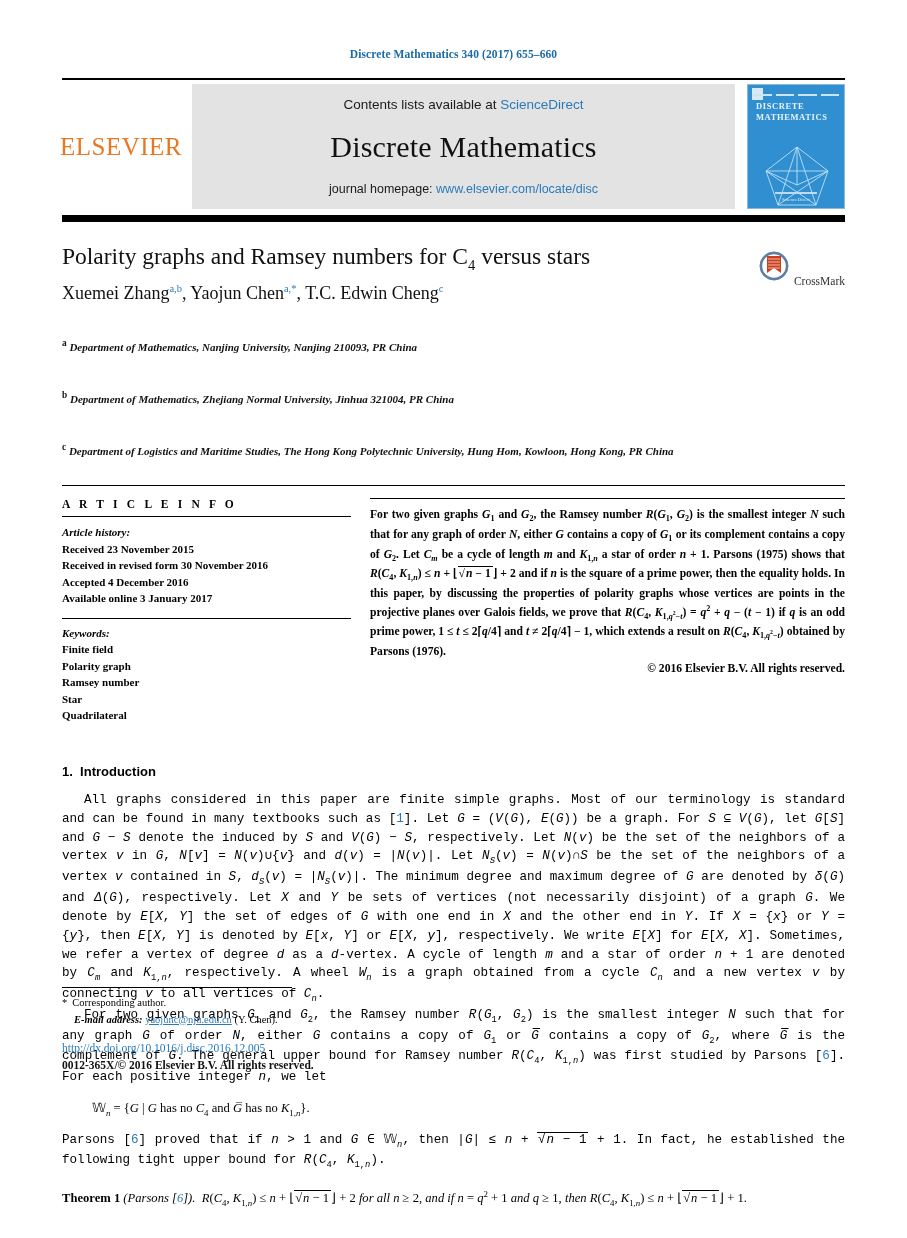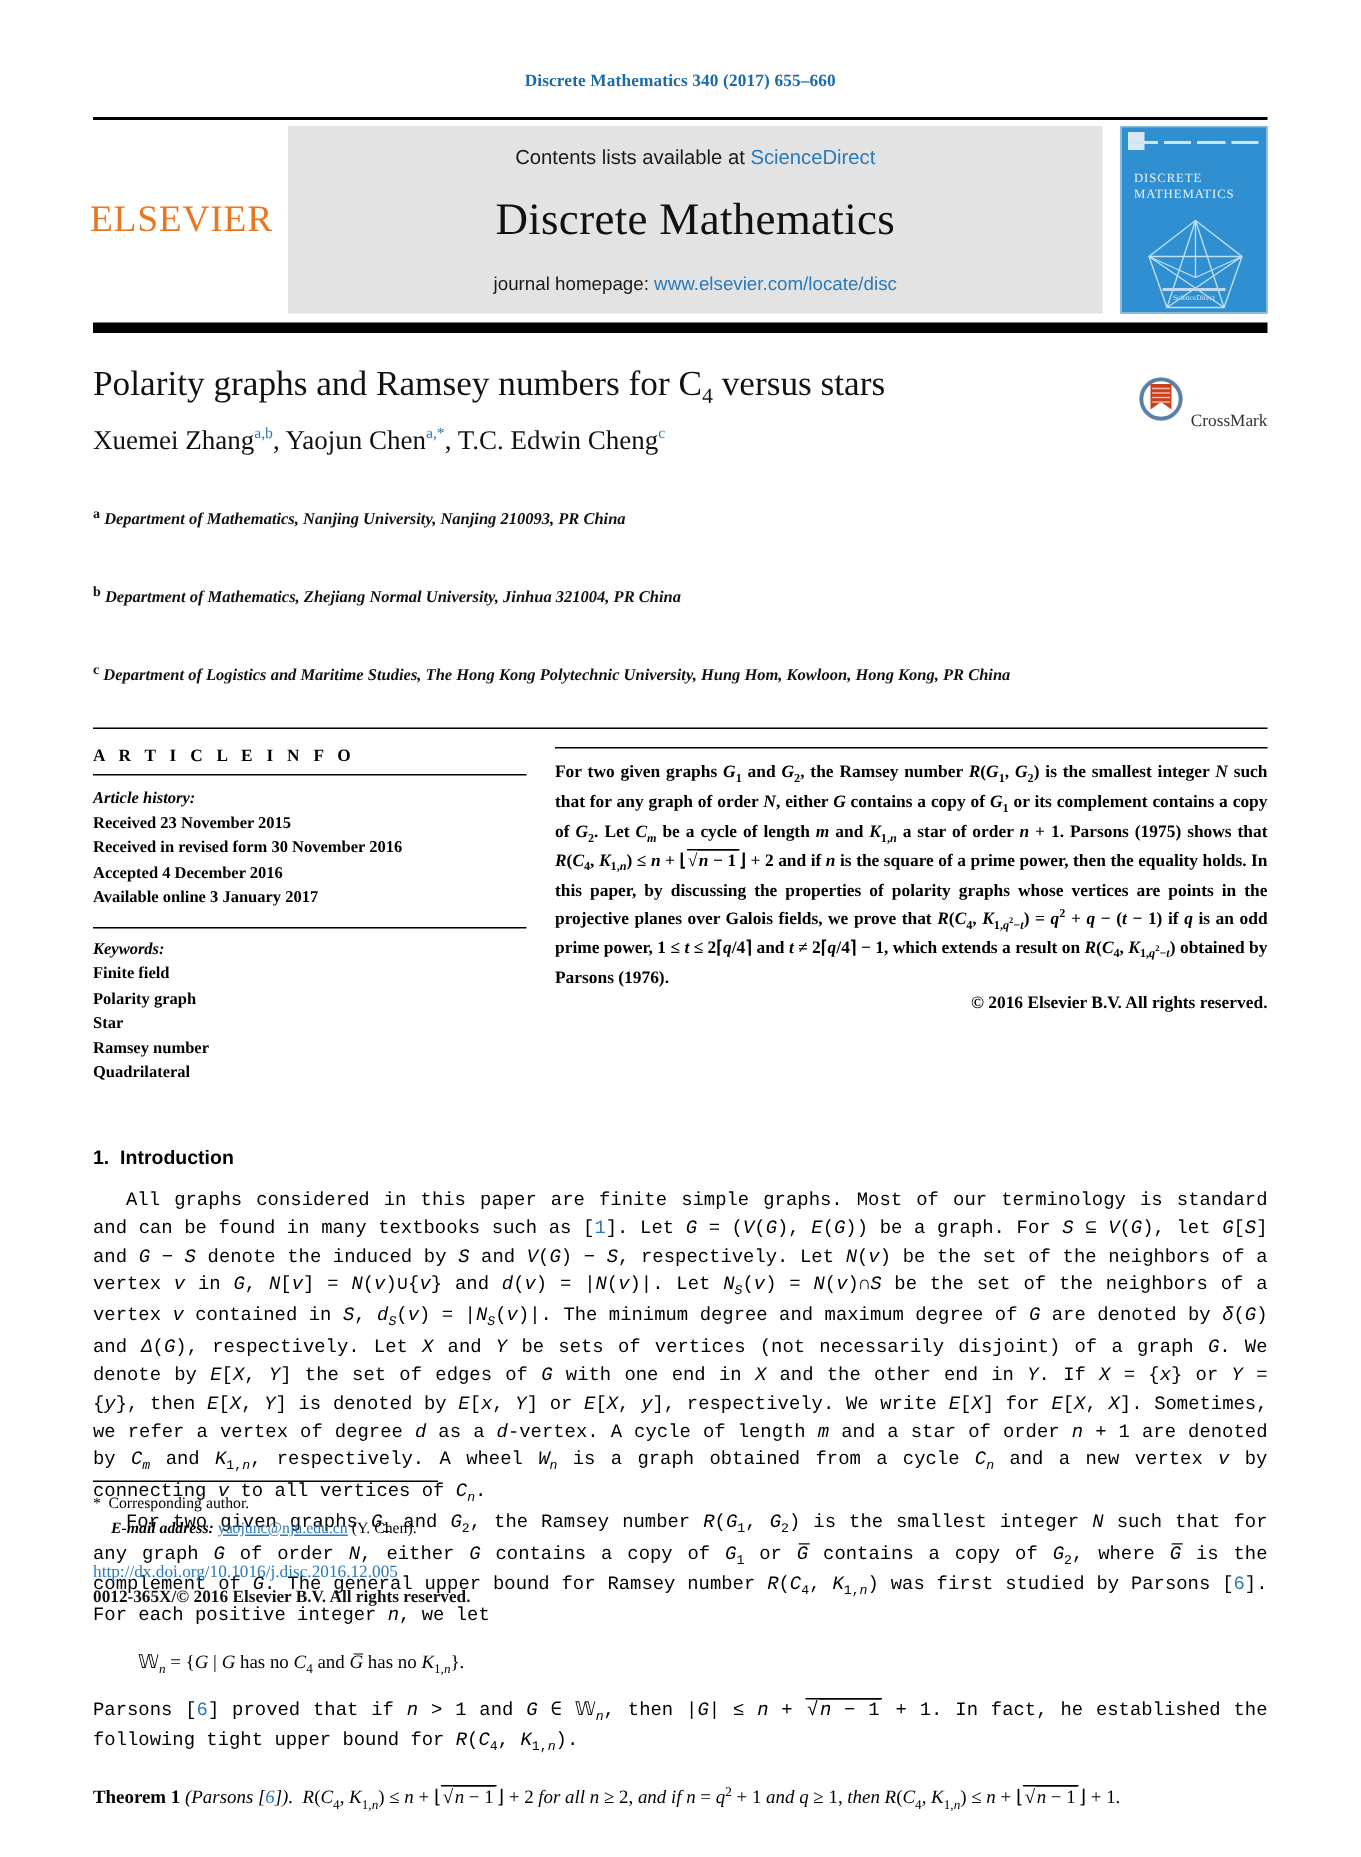--- a/index.html
+++ b/index.html
@@ -92,24 +92,24 @@
     position: relative;
     overflow: hidden;
   }
   .cover-topbar {
     position:absolute; top:5px; left:5px; right:5px; height:9px;
     display:flex; align-items:center; gap:4px;
   }
   .cover-topbar .cb { height:2px; background:#cfe4f3; flex:1; }
   .cover-els { position:absolute; top:3px; left:4px; width:11px; height:12px; background:#d8e9f5; }
   .cover-title {
-    position: absolute; top: 28px; left: 8px;
+    position: absolute; top: 16px; left: 8px;
     font-family: "Liberation Serif", serif;
     font-size: 8.5px; line-height: 1.25;
-    color: #e9f3fa; letter-spacing: 0.6px;
+    color: #e9f3fa; letter-spacing: 0.6px; font-weight: bold;
   }
   .cover-graph { position:absolute; top:50px; left:10px; }
   .cover-foot { position:absolute; bottom:6px; left:0; right:0; text-align:center; }
   .cover-foot .l1 { height:2px; background:#bedaef; width:42px; margin:0 auto 3px; }
   .cover-foot .l2 { font-size:5px; color:#dceaf5; font-family:"Liberation Serif",serif;}
 
   .masthead-rule-bot {
     border-top: 7px solid #000;
     margin-top: 6px;
   }
@@ -360,22 +360,22 @@
       <div class="hist-item">Received 23 November 2015</div>
       <div class="hist-item">Received in revised form 30 November 2016</div>
       <div class="hist-item">Accepted 4 December 2016</div>
       <div class="hist-item">Available online 3 January 2017</div>
 
       <div class="kw-block">
         <div class="kw-rule"></div>
         <div class="kw-label">Keywords:</div>
         <div class="kw-item">Finite field</div>
         <div class="kw-item">Polarity graph</div>
+        <div class="kw-item">Ramsey number</div>
         <div class="kw-item">Star</div>
-        <div class="kw-item">Ramsey number</div>
         <div class="kw-item">Quadrilateral</div>
       </div>
     </div>
 
     <div class="col-abs">
       <div class="thin-rule"></div>
       <div class="abstract-body">
         <span>For two given graphs </span><i>G</i><sub>1</sub><span> and </span><i>G</i><sub>2</sub><span>, the Ramsey number </span><i>R</i>(<i>G</i><sub>1</sub>, <i>G</i><sub>2</sub><span>) is the smallest integer </span><i>N</i><span> such that for any graph of order </span><i>N</i><span>, either </span><i>G</i><span> contains a copy of </span><i>G</i><sub>1</sub><span> or its complement contains a copy of </span><i>G</i><sub>2</sub><span>. Let </span><i>C</i><sub><i>m</i></sub><span> be a cycle of length </span><i>m</i><span> and </span><i>K</i><sub>1,<i>n</i></sub><span> a star of order </span><i>n</i><span> + 1. Parsons (1975) shows that </span><i>R</i>(<i>C</i><sub>4</sub>, <i>K</i><sub>1,<i>n</i></sub>) ≤ <i>n</i> + ⌊<span class="sqrt">√<span class="sqrt"><i>n</i> − 1</span></span>⌋ + 2<span> and if </span><i>n</i><span> is the square of a prime power, then the equality holds. In this paper, by discussing the properties of polarity graphs whose vertices are points in the projective planes over Galois fields, we prove that</span>
         <i>R</i>(<i>C</i><sub>4</sub>, <i>K</i><sub>1,<i>q</i><sup>2</sup>−<i>t</i></sub>) = <i>q</i><sup>2</sup> + <i>q</i> − (<i>t</i> − 1)<span> if </span><i>q</i><span> is an odd prime power, </span>1 ≤ <i>t</i> ≤ 2⌈<i>q</i>/4⌉<span> and </span><i>t</i> ≠ 2⌈<i>q</i>/4⌉ − 1<span>, which extends a result on </span><i>R</i>(<i>C</i><sub>4</sub>, <i>K</i><sub>1,<i>q</i><sup>2</sup>−<i>t</i></sub>)<span> obtained by Parsons (1976).</span>
       </div>

